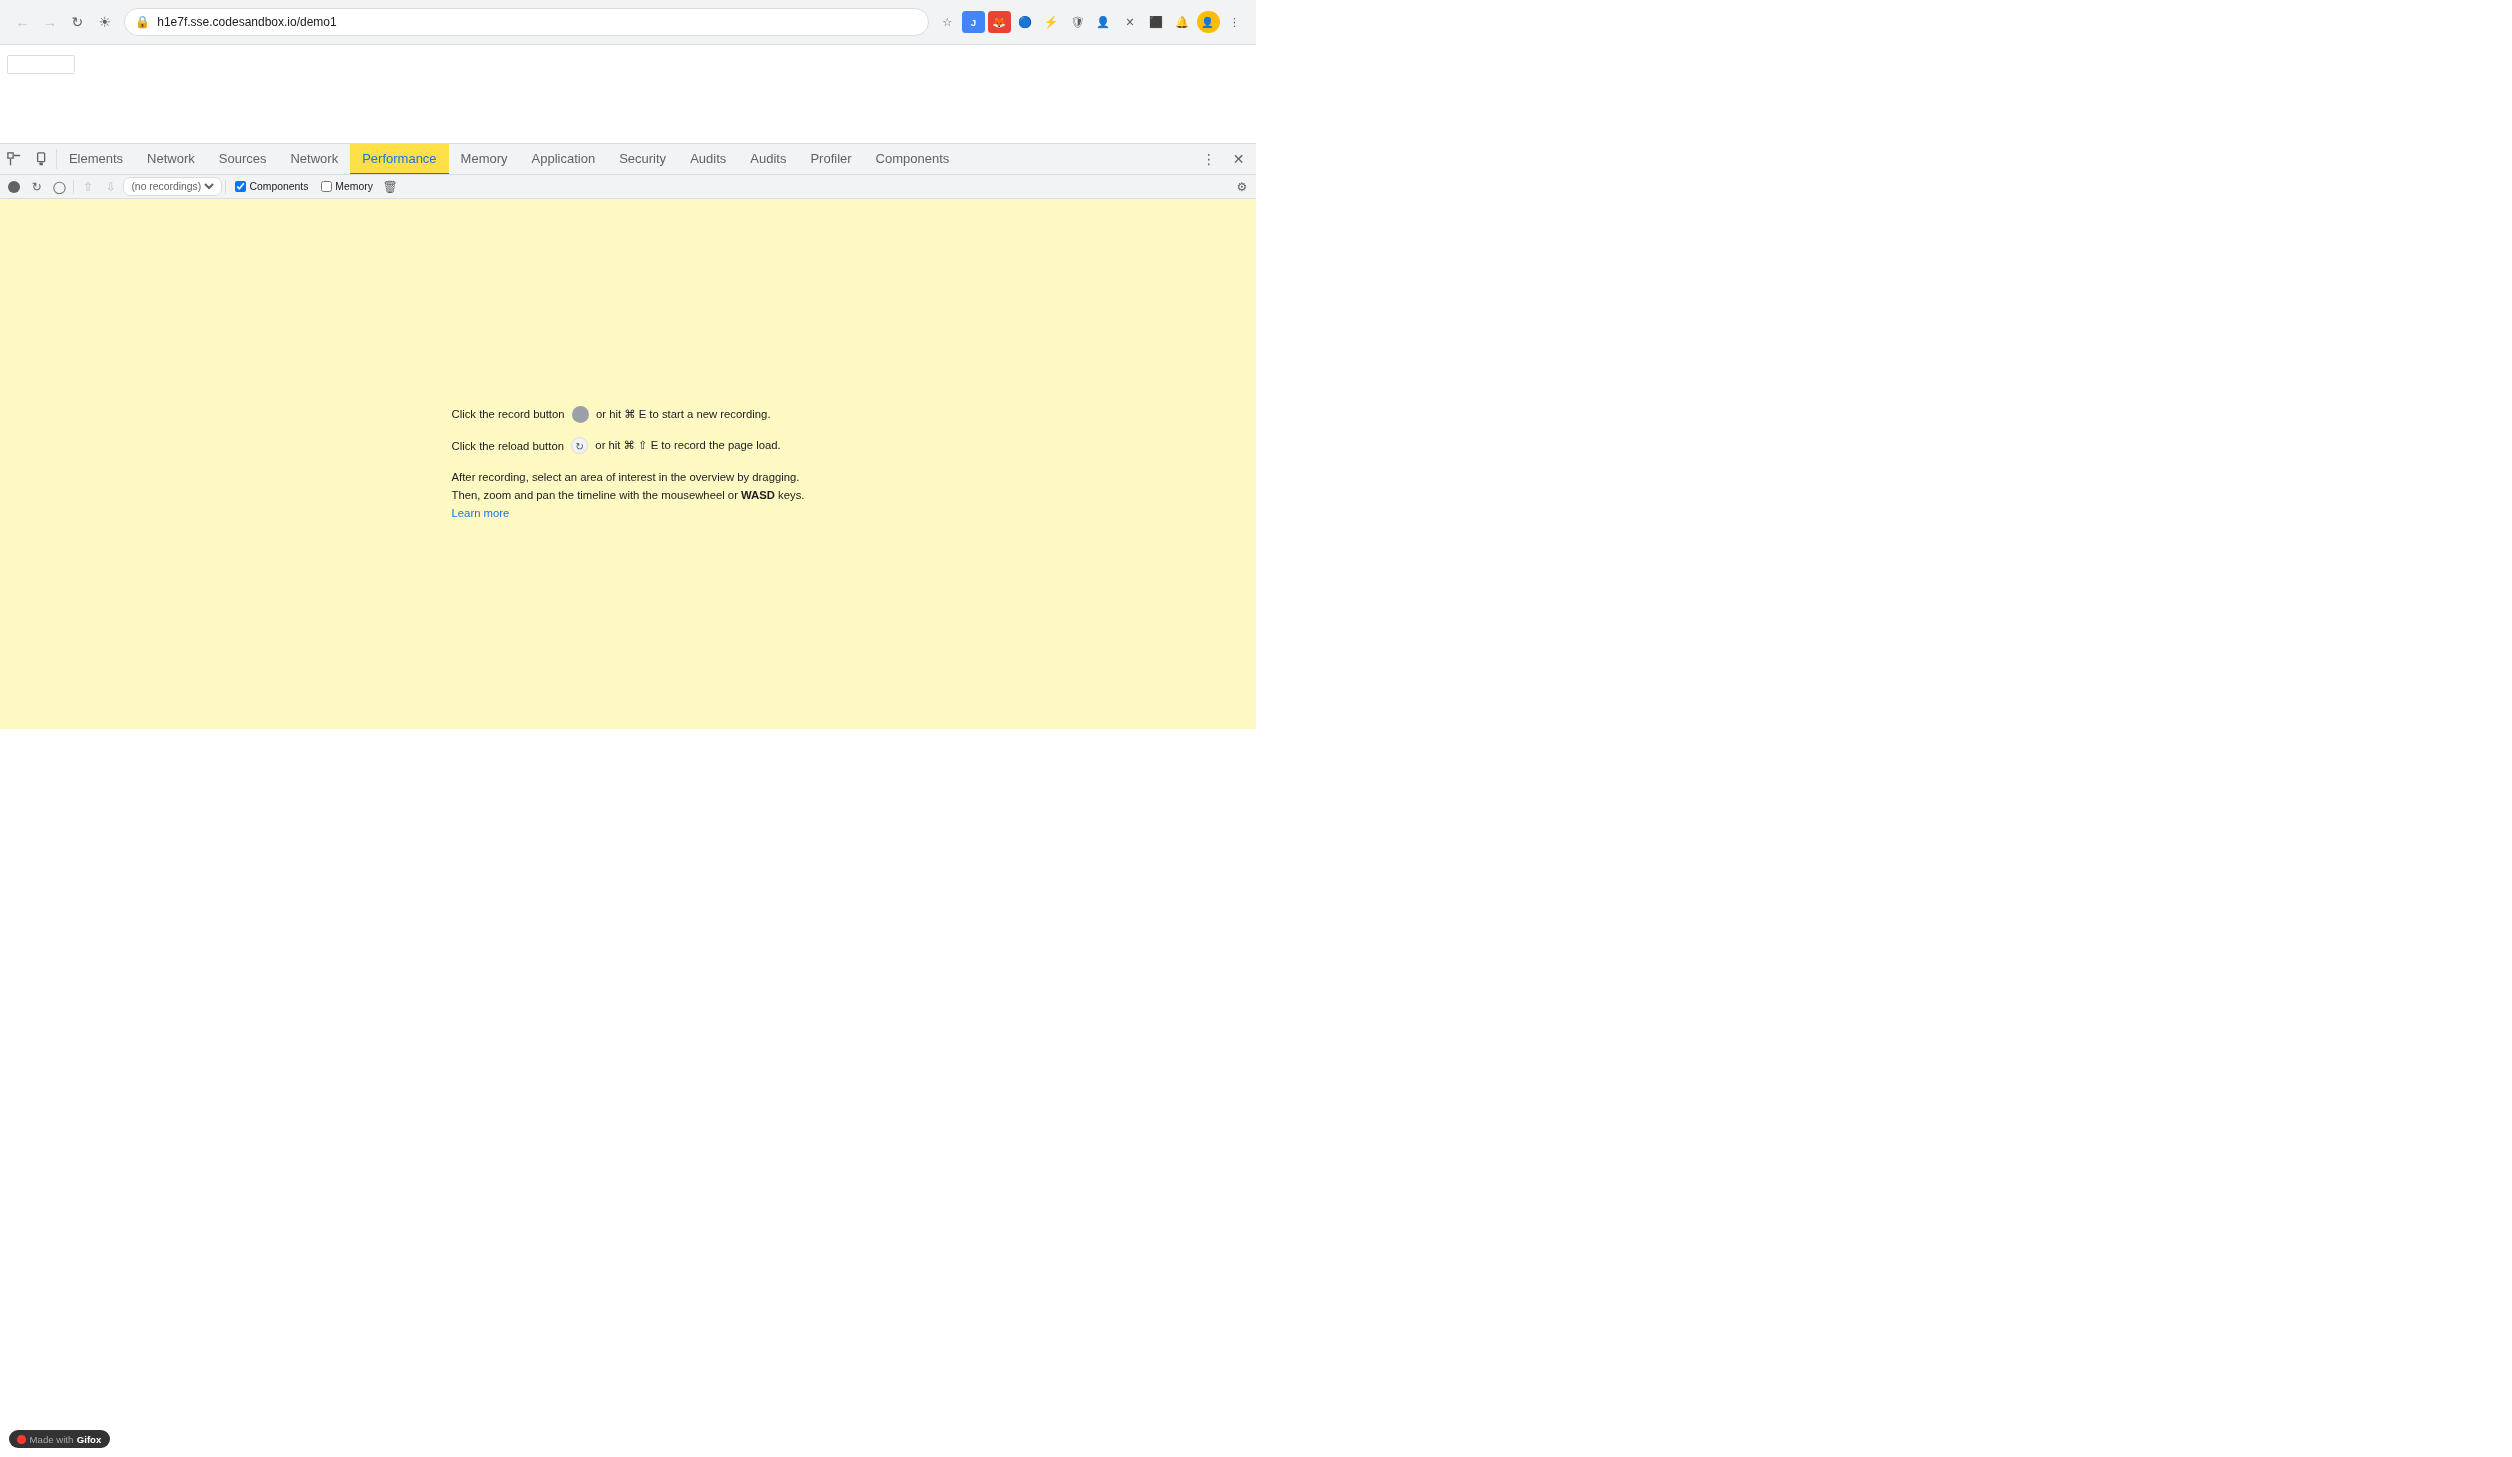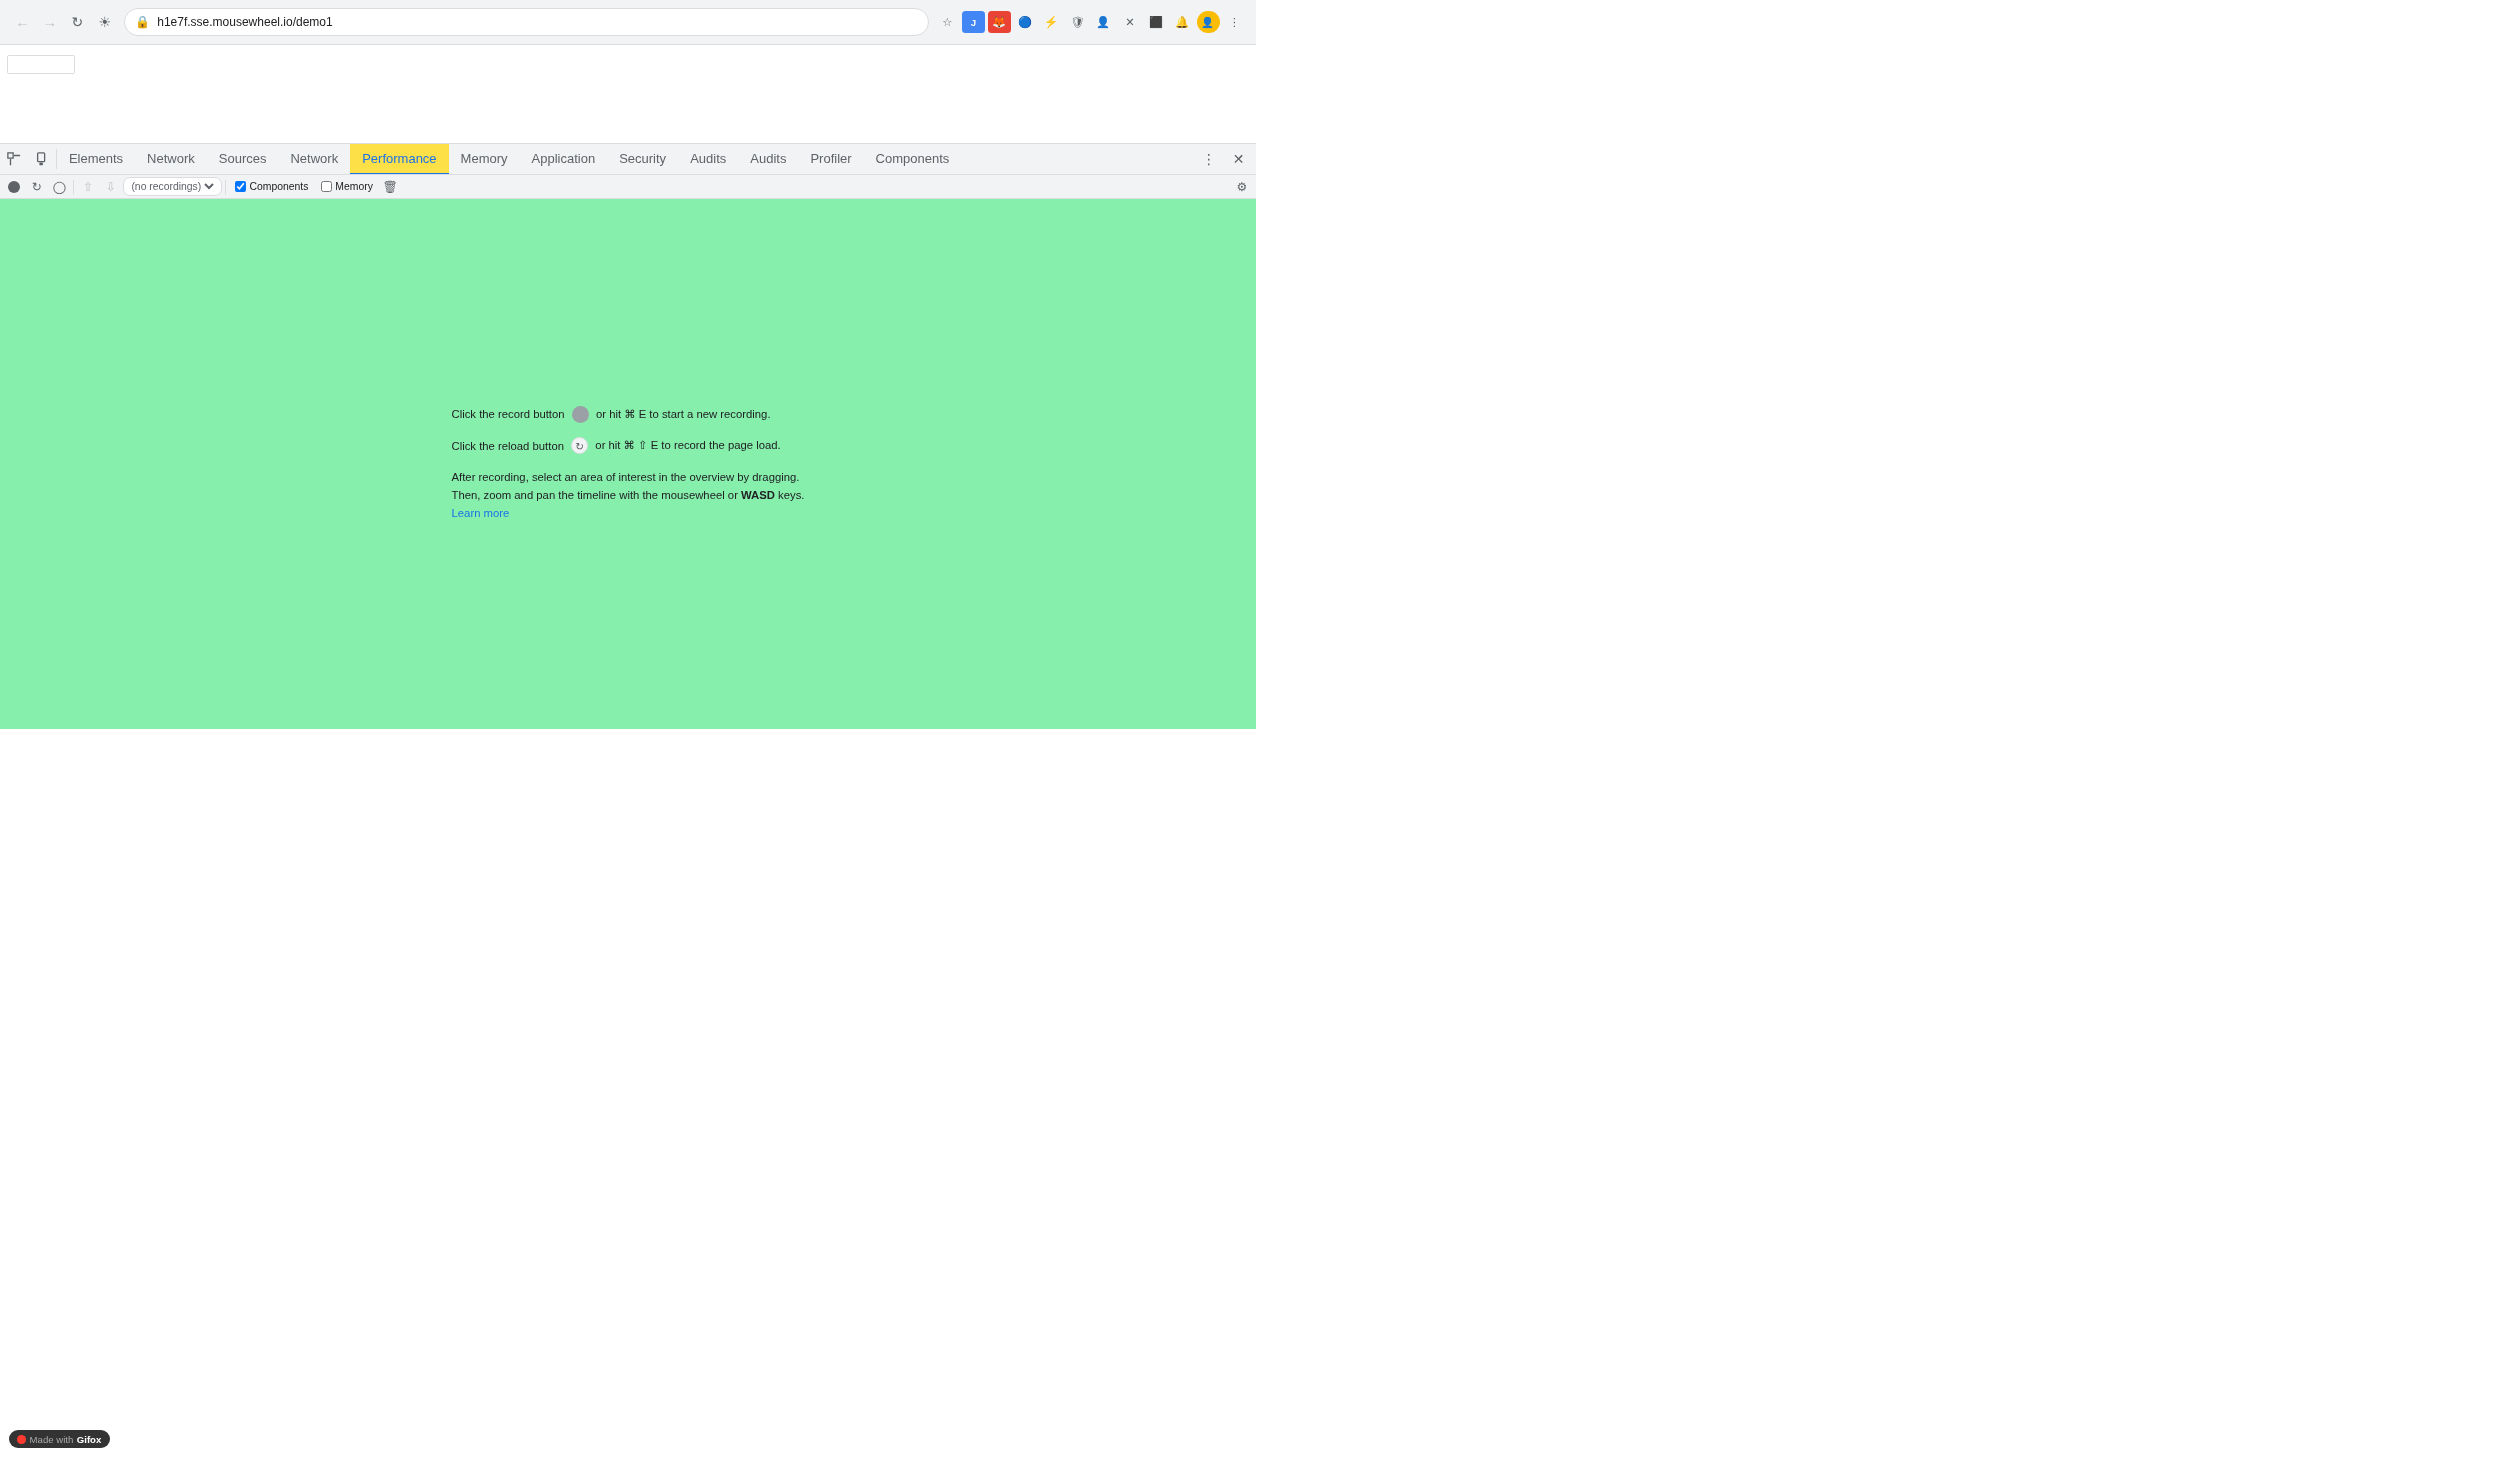--- a/index.html
+++ b/index.html
@@ -223,21 +223,21 @@
       height: 11.3px;
       cursor: pointer;
     }
     .toolbar-right {
       margin-left: auto;
     }
 
     
     .devtools-content {
       flex: 1;
-      background: #86efac;
+      background: #fef9c3;
       display: flex;
       flex-direction: column;
       align-items: center;
       justify-content: center;
       position: relative;
     }
 
     
     .perf-help {
       display: flex;
@@ -326,21 +326,21 @@
 
 <div class="browser-chrome">
   <div class="nav-buttons">
     <button class="nav-btn disabled">←</button>
     <button class="nav-btn disabled">→</button>
     <button class="nav-btn">↻</button>
     <button class="nav-btn">☀</button>
   </div>
   <div class="address-bar">
     <span class="lock-icon">🔒</span>
-    <span class="address-text">h1e7f.sse.mousewheel.io/demo1</span>
+    <span class="address-text">h1e7f.sse.codesandbox.io/demo1</span>
   </div>
   <div class="ext-icons">
     <span class="ext-icon">☆</span>
     <span class="ext-icon" style="background:#4285f4;color:#fff;border-radius:3.5px;font-size:9.6px;font-weight:bold;">J</span>
     <span class="ext-icon" style="background:#ea4335;border-radius:3.5px;">🦊</span>
     <span class="ext-icon">🔵</span>
     <span class="ext-icon">⚡</span>
     <span class="ext-icon">🛡</span>
     <span class="ext-icon">👤</span>
     <span class="ext-icon">✕</span>

